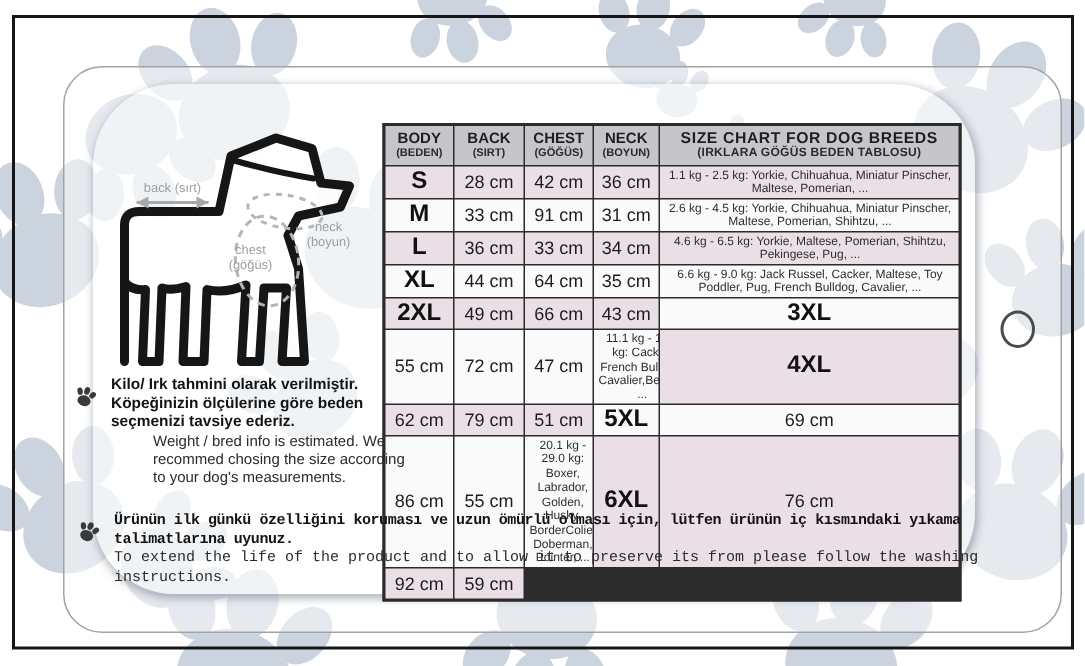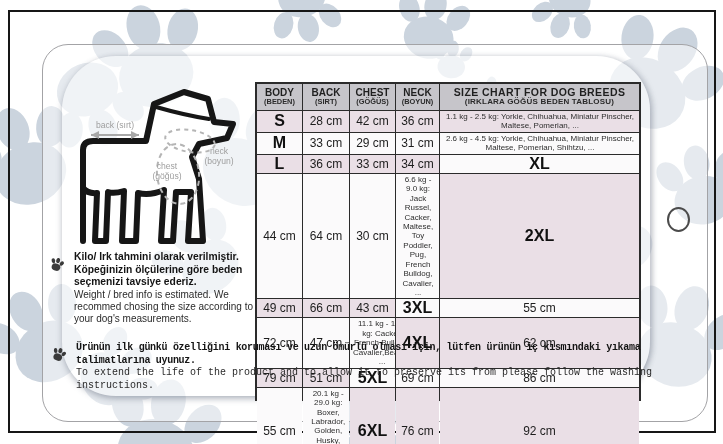--- a/index.html
+++ b/index.html
@@ -31,21 +31,21 @@
   .row-a{background:#eadfe6;}
   .row-b{background:#fbfafb;}
   .c-size{font-size:16px;font-weight:bold;color:#111;}
   .c-meas{font-size:12px;font-weight:500;color:#1d1d1d;}
   .c-breeds{justify-content:flex-start !important;text-align:center;
         font-size:8px;color:#2e2e2e;line-height:1.18;padding:1px 2px 1px 3px;}
   
   .note-left{position:absolute;left:46px;top:251px;width:226px;z-index:3;}
   .note-left .txt{margin-left:28px;}
   .nb{font-size:10.3px;font-weight:bold;color:#141414;line-height:1.22;}
-  .nr{font-size:10px;color:#2b2b2b;line-height:1.22;}
+  .nr{font-size:10px;color:#2b2b2b;line-height:1.22;margin-left:28px;}
   .note-bottom{position:absolute;left:48px;top:341px;width:644px;z-index:3;}
   .note-bottom .txt{margin-left:28px;font-family:Liberation Mono, monospace;}
   .nb2{font-size:10px;font-weight:bold;color:#141414;line-height:1.3;letter-spacing:-0.3px;}
   .nr2{font-size:10px;color:#2b2b2b;line-height:1.25;}
   .paw-ico{position:absolute;left:0;top:2px;width:22px;height:22px;}
   .lbl{fill:#9e9e9e;font-family:"Liberation Sans",sans-serif;font-size:8.6px;}
 </style>
 </head>
 <body>
 
@@ -132,31 +132,32 @@
       <span class="h-tr">(IRKLARA GÖĞÜS BEDEN TABLOSU)</span>
     </div>
 
   <div class="c-size row-a">S</div>
       <div class="c-meas row-a">28 cm</div>
       <div class="c-meas row-a">42 cm</div>
       <div class="c-meas row-a">36 cm</div>
       <div class="c-breeds row-a">1.1 kg - 2.5 kg: Yorkie, Chihuahua, Miniatur Pinscher, Maltese, Pomerian, ...</div>
       <div class="c-size row-b">M</div>
       <div class="c-meas row-b">33 cm</div>
-      <div class="c-meas row-b">29 cm</div>
+      <div class="c-meas row-b">91 cm</div>
       <div class="c-meas row-b">31 cm</div>
       <div class="c-breeds row-b">2.6 kg - 4.5 kg: Yorkie, Chihuahua, Miniatur Pinscher, Maltese, Pomerian, Shihtzu, ...</div>
       <div class="c-size row-a">L</div>
       <div class="c-meas row-a">36 cm</div>
       <div class="c-meas row-a">33 cm</div>
       <div class="c-meas row-a">34 cm</div>
+      <div class="c-breeds row-a">4.6 kg - 6.5 kg: Yorkie, Maltese, Pomerian, Shihtzu, Pekingese, Pug, ...</div>
       <div class="c-size row-b">XL</div>
       <div class="c-meas row-b">44 cm</div>
       <div class="c-meas row-b">64 cm</div>
-      <div class="c-meas row-b">30 cm</div>
+      <div class="c-meas row-b">35 cm</div>
       <div class="c-breeds row-b">6.6 kg - 9.0 kg: Jack Russel, Cacker, Maltese, Toy Poddler, Pug, French Bulldog, Cavalier, ...</div>
       <div class="c-size row-a">2XL</div>
       <div class="c-meas row-a">49 cm</div>
       <div class="c-meas row-a">66 cm</div>
       <div class="c-meas row-a">43 cm</div>
       <div class="c-size row-b">3XL</div>
       <div class="c-meas row-b">55 cm</div>
       <div class="c-meas row-b">72 cm</div>
       <div class="c-meas row-b">47 cm</div>
       <div class="c-breeds row-b">11.1 kg - 14.0 kg: Cacker, French Bulldog, Cavalier,Beagle, ...</div>

